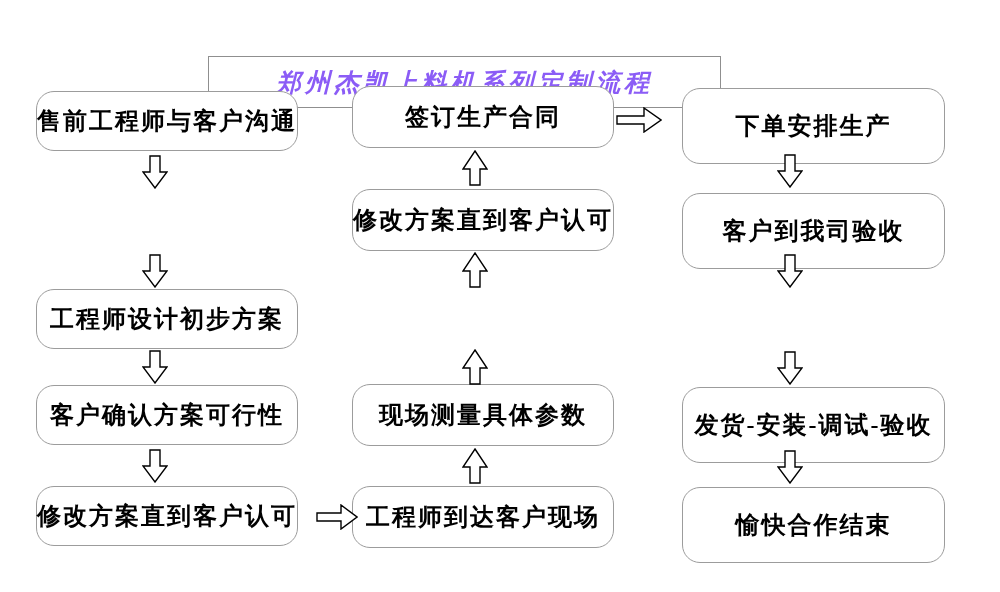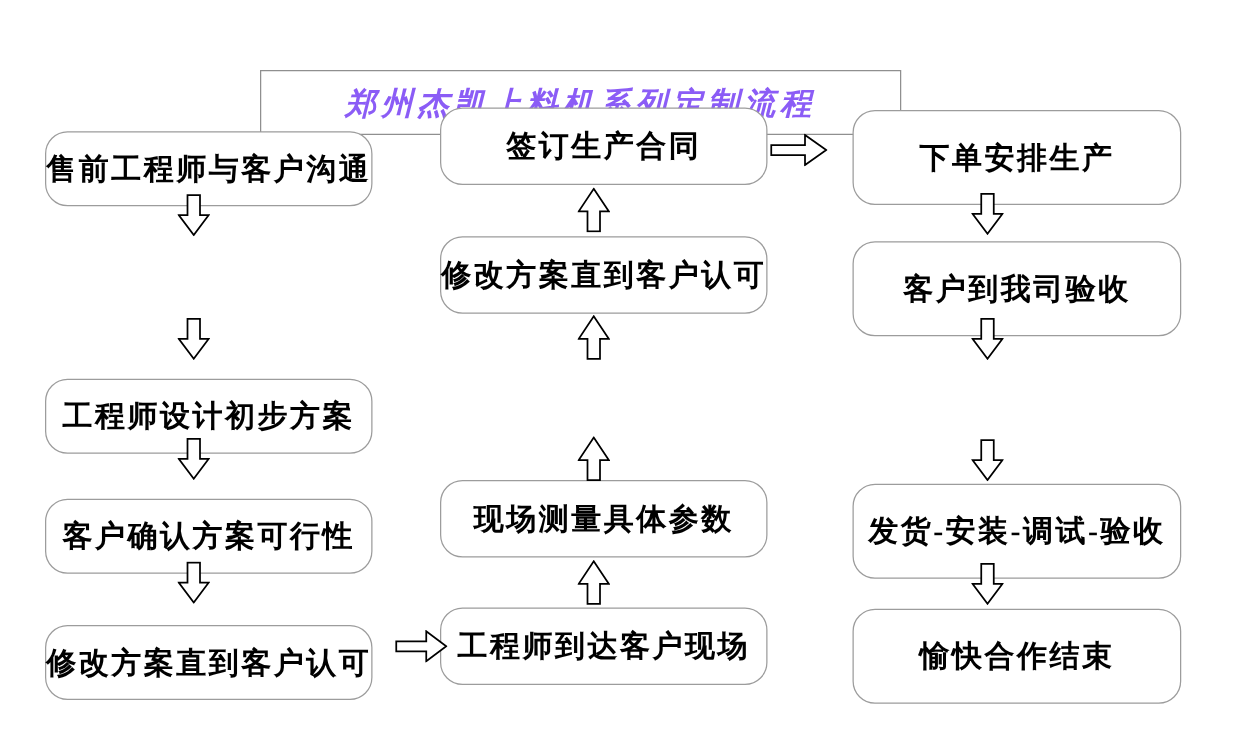--- a/index.html
+++ b/index.html
@@ -14,21 +14,21 @@
     font-size:25px; font-weight:bold; font-style:italic; color:#8b5cf6;
     letter-spacing:4px;
     margin-top:42px;
   }
   .node {
     position:absolute; border:1px solid #9c9c9c; border-radius:18px;
     background:#ffffff; display:flex; align-items:center; justify-content:center;
     font-size:24px; font-weight:bold; color:#000; letter-spacing:2px;
     box-sizing:border-box; text-align:center; white-space:nowrap;
   }
-  .col-left   { left:36px;  width:262px; height:60px;margin-top:14px; }
+  .col-left   { left:36px;  width:262px; height:60px; }
   .col-mid    { left:352px; width:262px; height:62px; }
   .col-right  { left:682px; width:263px; height:76px; }
   .arrow { position:absolute; line-height:0; }
 </style>
 </head>
 <body>
 
 <div class="canvas">
 
   <div class="title-box">

